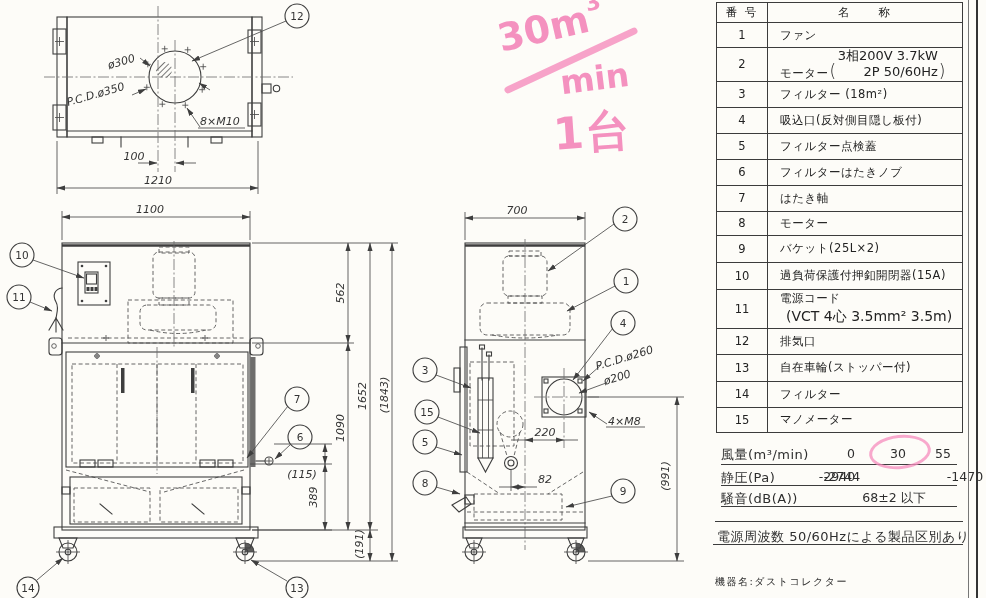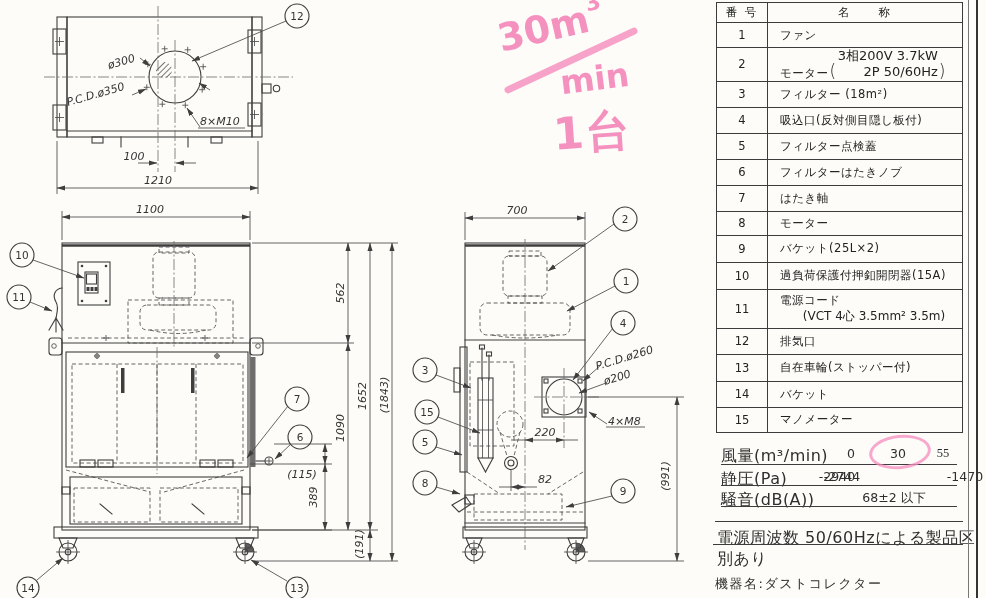--- a/index.html
+++ b/index.html
@@ -27,28 +27,28 @@
   #parts th{font-weight:normal;letter-spacing:2px;}
   #parts .cno{width:50px;text-align:center;}
   #parts .cname{text-align:left;padding-left:12px;letter-spacing:0.5px;}
   tr.rh19 td,tr.rh19 th{height:19px;} tr.rh23 td{height:23px;} tr.rh24 td{height:24px;}
   tr.rh25 td{height:25px;} tr.rh26 td{height:26px;} tr.rh29 td{height:29px;} tr.rh38 td{height:38px;}
   .cellflex{display:flex;align-items:flex-end;}
   .bigparen{font-size:17px;font-weight:300;padding:0 1px;}
   .stack{display:inline-flex;flex-direction:column;font-size:13px;line-height:1.25;letter-spacing:0;}
   .stack .s2{text-align:right;}
   .twoline{display:flex;flex-direction:column;line-height:1.35;justify-content:center;}
-  .twoline .sub{font-size:12px;padding-left:6px;letter-spacing:0;text-align:center;}
+  .twoline .sub{font-size:14px;padding-left:6px;letter-spacing:0;}
 
   
   .abs{position:absolute;}
-  .spec-label{font-size:16px;letter-spacing:0.5px;}
+  .spec-label{font-size:13px;letter-spacing:0.5px;}
   .spec-val{font-size:12.5px;text-align:center;display:inline-block;}
   .rule{position:absolute;height:0;border-top:1.2px solid #3c3c3c;}
-  #deviceName{font-size:13px;letter-spacing:1.5px;}
+  #deviceName{font-size:10px;letter-spacing:1.5px;}
 
   
   .hand{position:absolute;color:#f37fb6;font-weight:bold;opacity:.85;line-height:1;}
   #noteVol{left:497px;top:8px;font-size:38px;transform:rotate(-13deg);}
   #noteVol sup{font-size:22px;position:relative;top:-6px;}
   #noteSlash{position:absolute;left:498px;top:57px;width:146px;height:7px;background:#f58cbd;
              border-radius:4px;transform:rotate(-25deg);opacity:.8;}
   #noteDen{left:560px;top:62px;font-size:33px;transform:rotate(-7deg);}
   #noteQty{left:553px;top:110px;font-size:44px;transform:rotate(-4deg);letter-spacing:2px;}
   #circle30{position:absolute;left:869px;top:435px;width:56px;height:28px;border:3.5px solid #f58cbd;
@@ -547,34 +547,34 @@
   <tr class="rh25">
     <td class="cno">12</td>
     <td class="cname">排気口</td>
   </tr>
   <tr class="rh26">
     <td class="cno">13</td>
     <td class="cname">自在車輪(ストッパー付)</td>
   </tr>
   <tr class="rh25">
     <td class="cno">14</td>
-    <td class="cname">バケット</td>
+    <td class="cname">フィルター</td>
   </tr>
   <tr class="rh24">
     <td class="cno">15</td>
     <td class="cname">マノメーター</td>
   </tr>
 </tbody>
     </table>
 
 <div>
   <span class="abs spec-label" style="left:721px;top:446px;">風量(m³/min)</span>
   <span class="abs spec-val" style="left:841px;top:446px;width:20px;">0</span>
   <span class="abs spec-val" style="left:881px;top:446px;width:34px;">30</span>
-  <span class="abs spec-val" style="left:931px;top:446px;width:24px;font-family:Liberation Serif, serif;">55</span>
+  <span class="abs spec-val" style="left:931px;top:446px;width:24px;">55</span>
   <div class="rule" style="left:721px;top:464px;width:236px;"></div>
 
   <span class="abs spec-label" style="left:721px;top:469px;">静圧(Pa)</span>
   <span class="abs spec-val" style="left:817px;top:469px;width:40px;">-2940</span>
   <span class="abs spec-val" style="left:822px;top:469px;width:40px;">-2744</span>
   <span class="abs spec-val" style="left:913px;top:469px;width:40px;margin-left:32px;">-1470</span>
   <div class="rule" style="left:721px;top:485px;width:236px;"></div>
 
   <span class="abs spec-label" style="left:721px;top:490px;">騒音(dB(A))</span>
   <span class="abs spec-val" style="left:849px;top:490px;width:90px;">68±2 以下</span>

